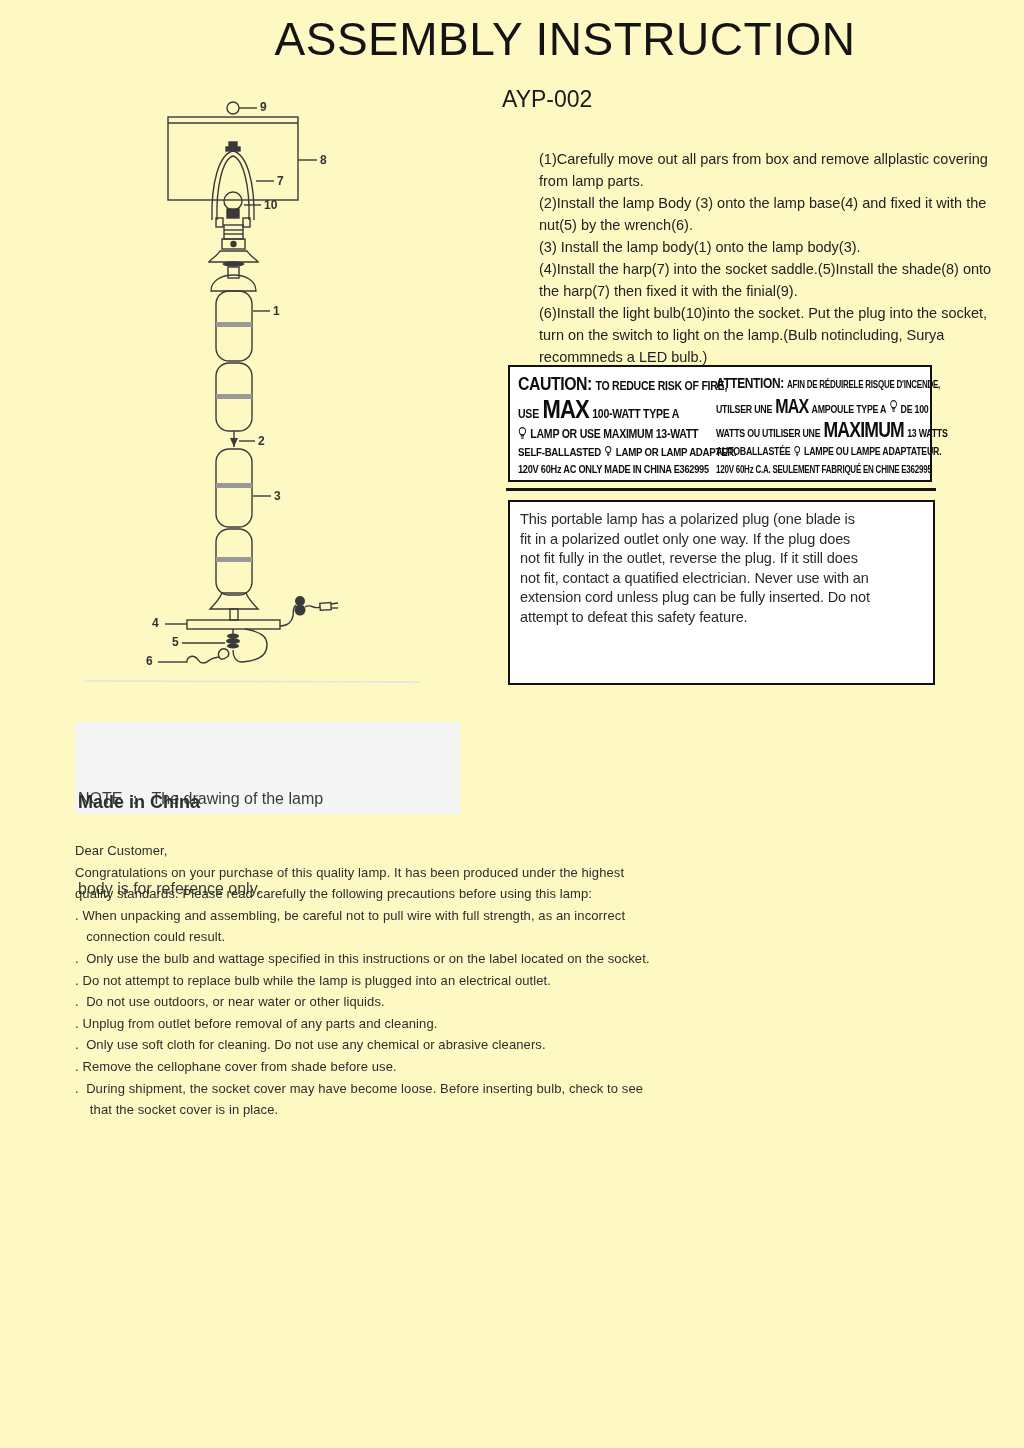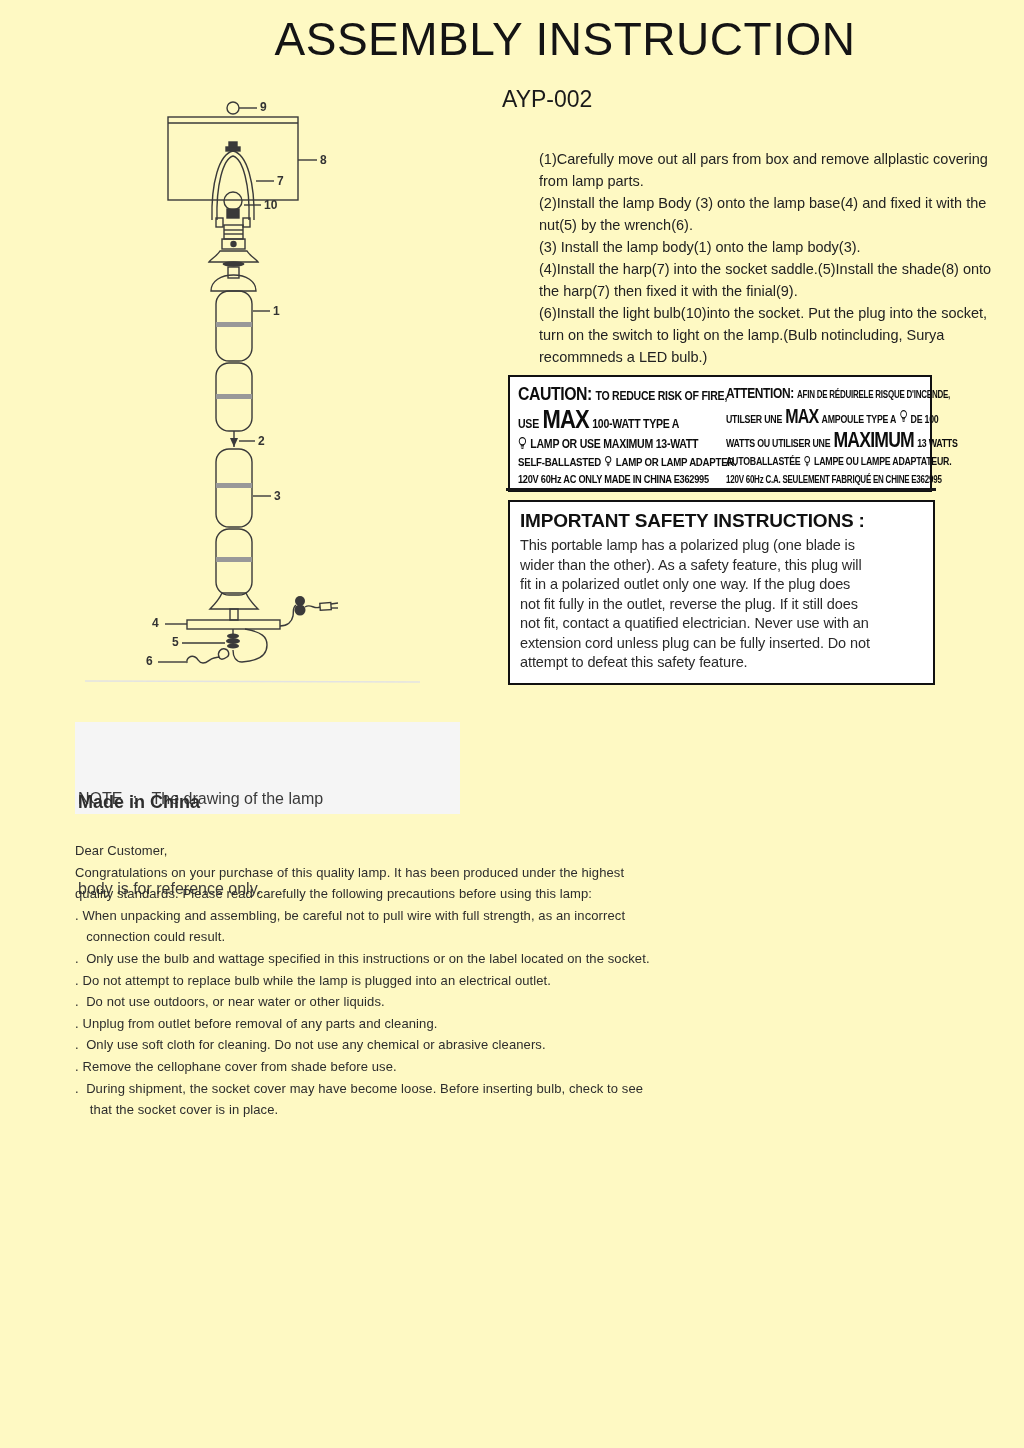--- a/index.html
+++ b/index.html
@@ -18,22 +18,22 @@
   
   .steps{position:absolute;left:495px;top:148px;margin-left:44px;}
   .steps .iline{font-size:14.5px;line-height:22px;white-space:pre;color:#222;}
   
   .diagram-svg{position:absolute;left:70px;top:85px;}
   .callout-layer{position:absolute;left:70px;top:85px;width:380px;height:620px;pointer-events:none;}
   .callout{position:absolute;font-size:12px;font-weight:700;color:#333;line-height:12px;}
   
   .cbox{
     position:absolute;left:508px;top:365px;width:424px;height:117px;
-    border:2px solid #111;box-sizing:border-box;display:flex;gap:10px;
-    padding:7px 7px 5px 8px;color:#0d0d0d;background:#fff;margin-top:10px;
+    border:2px solid #111;box-sizing:border-box;display:flex;
+    padding:7px 7px 5px 8px;color:#0d0d0d;background:#fff;
   }
   .cbox-underline{position:absolute;left:506px;top:488px;width:430px;height:3px;background:#161616;}
   .ccol{display:flex;flex-direction:column;justify-content:space-between;}
   .ccol-en{width:49%;}
   .ccol-fr{width:51%;}
   .cline{display:flex;align-items:baseline;gap:4px;font-weight:700;white-space:nowrap;transform-origin:0 100%;}
   .ccol-en .cline{transform:scaleX(.88);}
   .ccol-fr .cline{transform:scaleX(.80);}
   .chead{font-size:18px;letter-spacing:-0.5px;}
   .chead-fr{font-size:15px;letter-spacing:-0.5px;}
@@ -239,25 +239,23 @@
         <span class="ctf11">LAMPE OU LAMPE ADAPTATEUR.</span>
       </div>
       <div class="cline">
         <span class="ctf10">120V 60Hz C.A. SEULEMENT FABRIQUÉ EN CHINE E362995</span>
       </div>
     </div>
   </div>
   <div class="cbox-underline"></div>
 
   <div class="sbox">
-    <h2>IMPORTANT SAFETY INSTRUCTIONS :</h2>
     <div>
 
     <div class="iline">This portable lamp has a polarized plug (one blade is</div>
-        <div class="iline">wider than the other). As a safety feature, this plug will</div>
         <div class="iline">fit in a polarized outlet only one way. If the plug does</div>
         <div class="iline">not fit fully in the outlet, reverse the plug. If it still does</div>
         <div class="iline">not fit, contact a quatified electrician. Never use with an</div>
         <div class="iline">extension cord unless plug can be fully inserted. Do not</div>
         <div class="iline">attempt to defeat this safety feature.</div>
       </div>
   </div>
 
   <div class="note-backdrop"></div>
   <div class="note">

